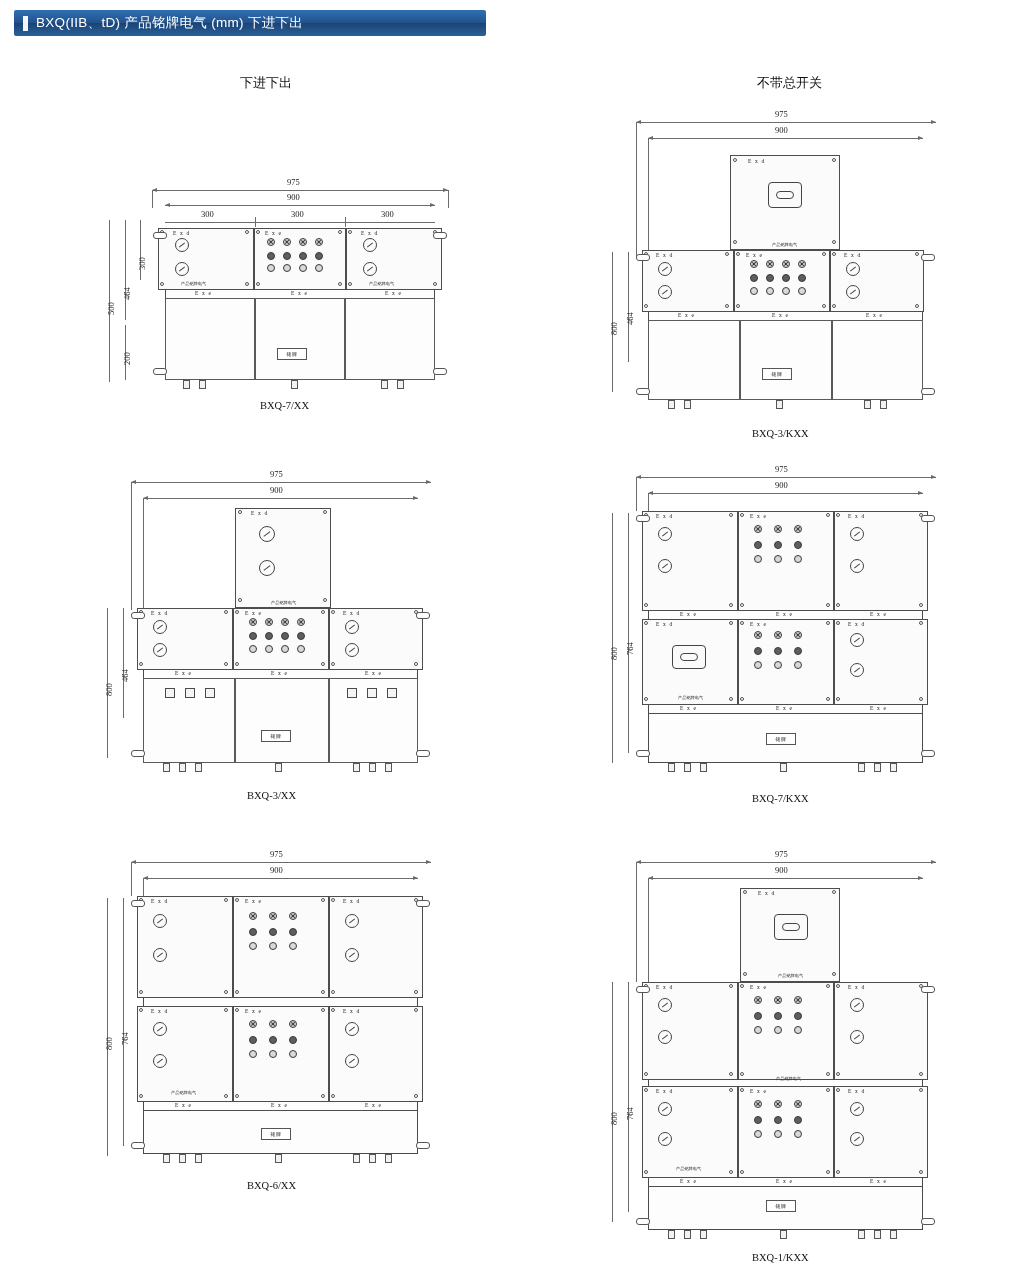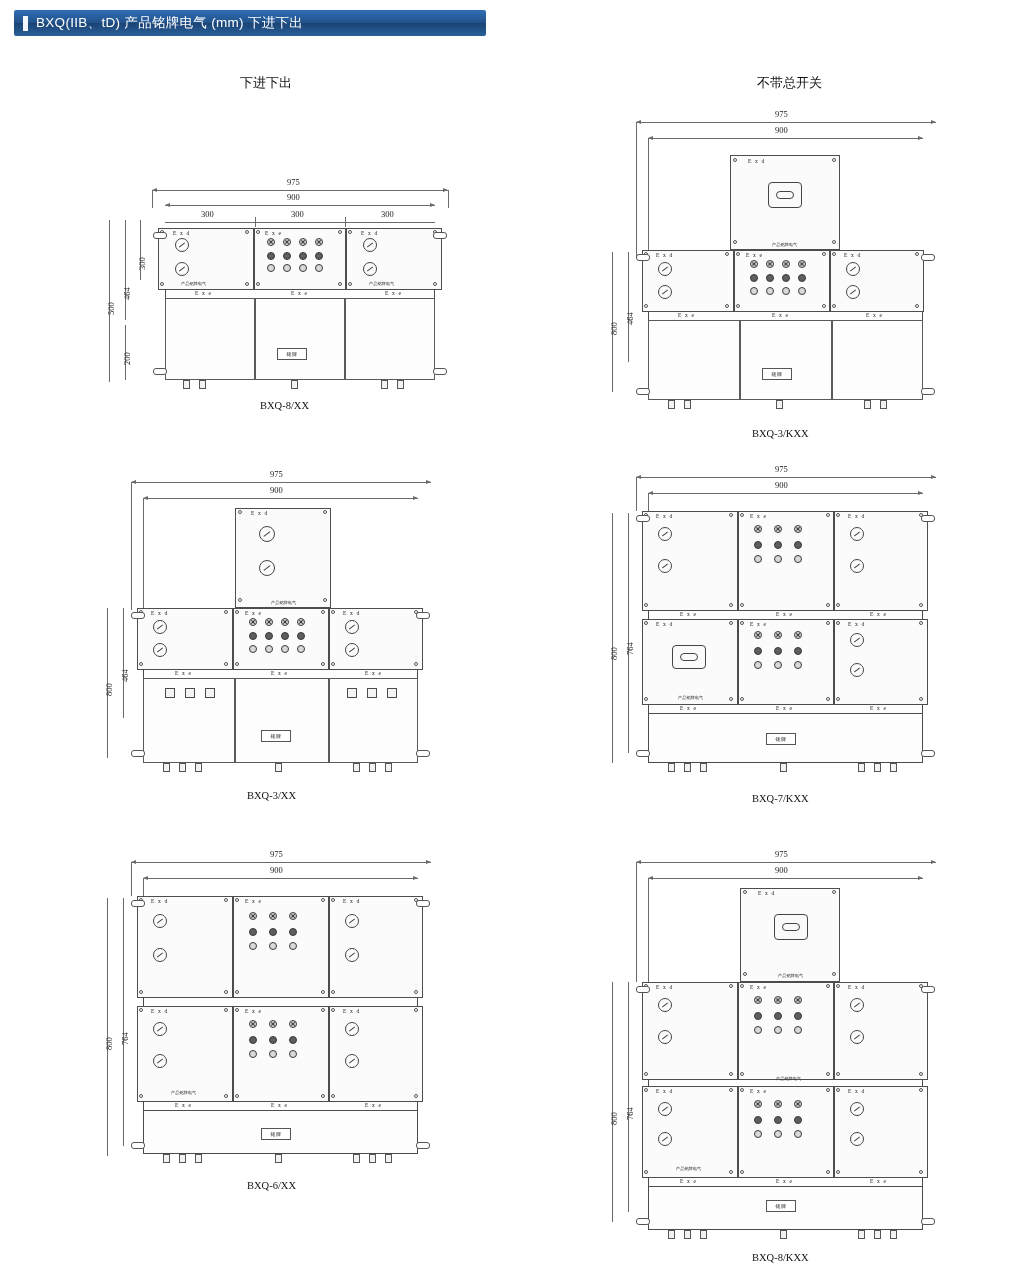--- a/index.html
+++ b/index.html
@@ -150,21 +150,21 @@
   <div class="ear" style="left:338px;top:82px;width:14px;height:7px;"></div>
   <div class="ear" style="left:58px;top:218px;width:14px;height:7px;"></div>
   <div class="ear" style="left:338px;top:218px;width:14px;height:7px;"></div>
 
   <div class="gland" style="left:88px;top:230px;width:7px;height:9px;"></div>
   <div class="gland" style="left:104px;top:230px;width:7px;height:9px;"></div>
   <div class="gland" style="left:196px;top:230px;width:7px;height:9px;"></div>
   <div class="gland" style="left:286px;top:230px;width:7px;height:9px;"></div>
   <div class="gland" style="left:302px;top:230px;width:7px;height:9px;"></div>
 
-  <div class="cap" style="left:165px;top:250px;">BXQ-8/XX</div>
+  <div class="cap" style="left:165px;top:250px;">BXQ-7/XX</div>
 </div>
 
 <div class="fig" style="left:600px;top:100px;width:400px;height:350px;">
 
   <div class="ln lnh" style="left:36px;top:22px;width:300px;"></div>
   <div class="arrowl" style="left:36px;top:19.5px;"></div>
   <div class="arrowr" style="left:331px;top:19.5px;"></div>
   <div class="dimtxt" style="left:175px;top:9px;">975</div>
 
   <div class="ln lnh" style="left:48px;top:38px;width:275px;"></div>
@@ -705,14 +705,14 @@
   <div class="ear" style="left:321px;top:378px;width:14px;height:7px;"></div>
 
   <div class="gland" style="left:68px;top:390px;width:7px;height:9px;"></div>
   <div class="gland" style="left:84px;top:390px;width:7px;height:9px;"></div>
   <div class="gland" style="left:100px;top:390px;width:7px;height:9px;"></div>
   <div class="gland" style="left:180px;top:390px;width:7px;height:9px;"></div>
   <div class="gland" style="left:258px;top:390px;width:7px;height:9px;"></div>
   <div class="gland" style="left:274px;top:390px;width:7px;height:9px;"></div>
   <div class="gland" style="left:290px;top:390px;width:7px;height:9px;"></div>
 
-  <div class="cap" style="left:152px;top:412px;">BXQ-8/KXX</div>
+  <div class="cap" style="left:152px;top:412px;">BXQ-1/KXX</div>
 </div>
 
 </body></html>

